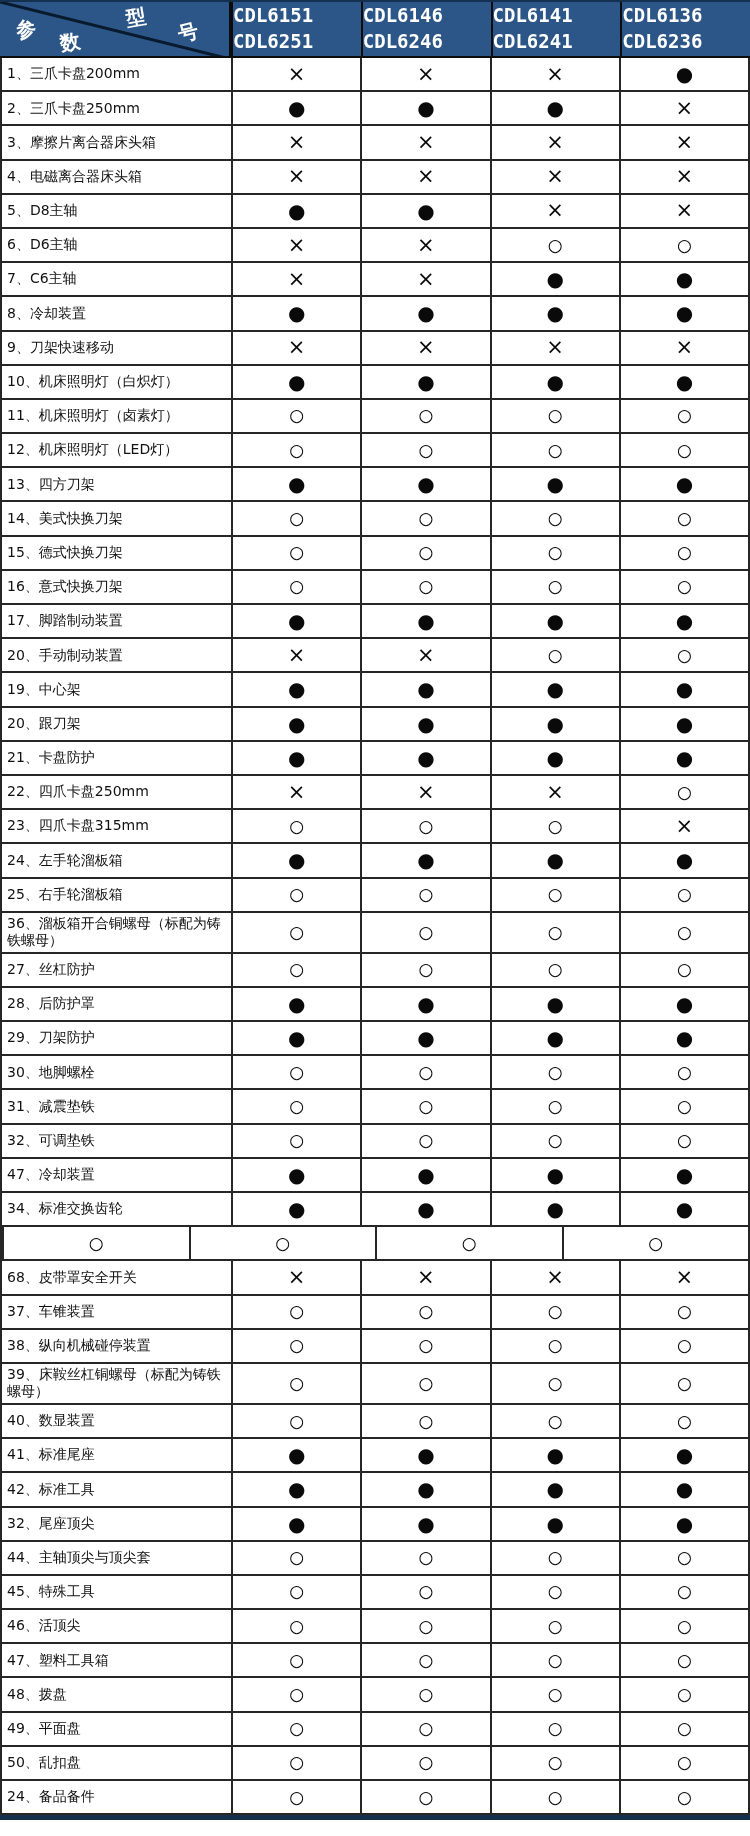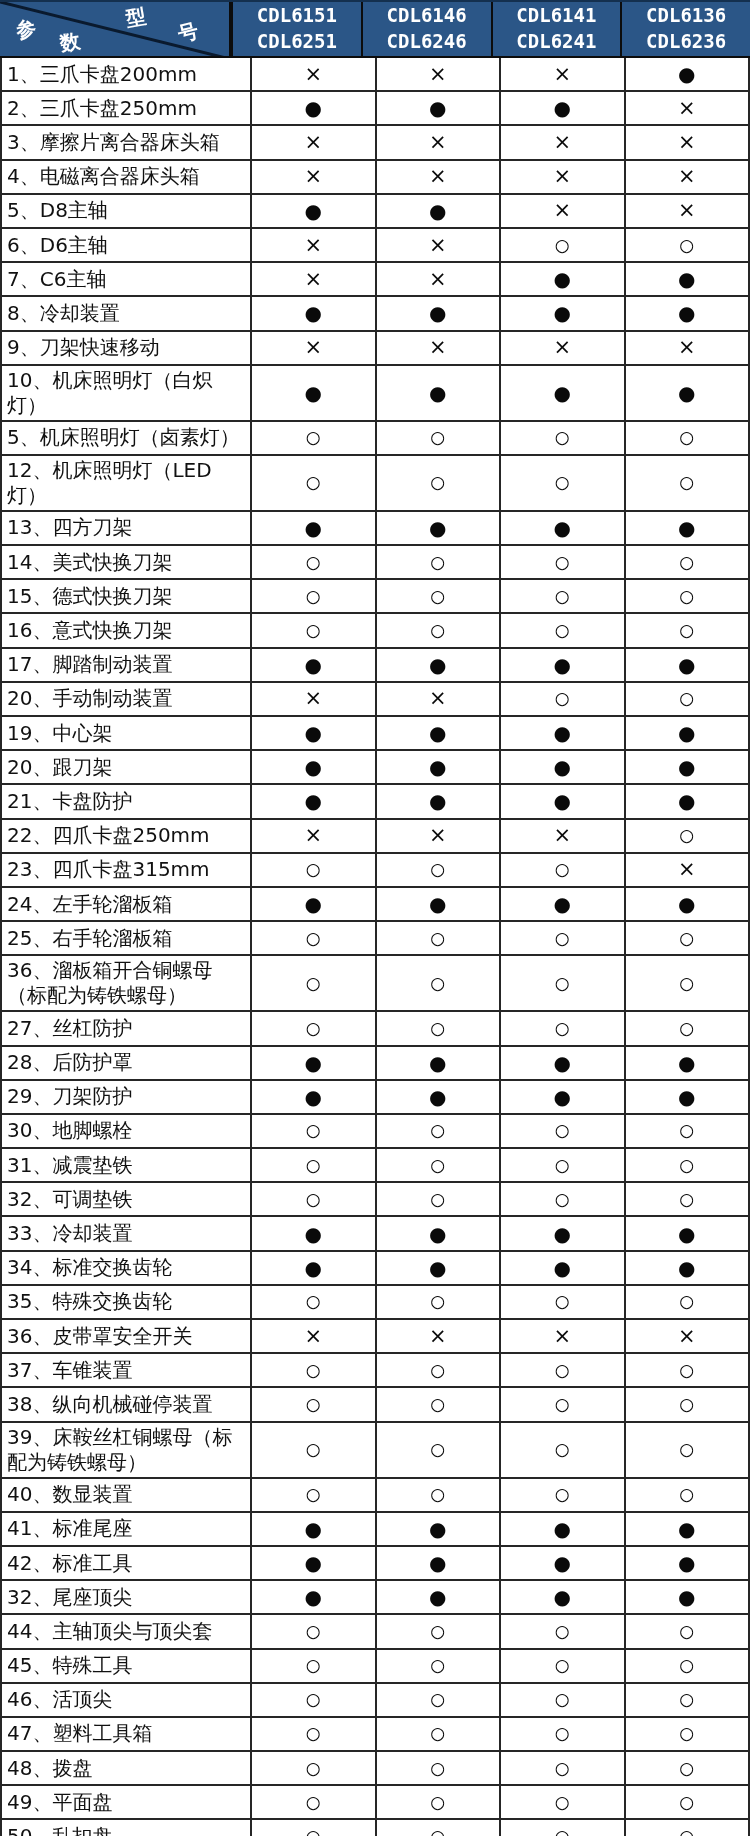--- a/index.html
+++ b/index.html
@@ -48,46 +48,45 @@
   .cc-model1{left:126px;top:5px;transform:rotate(-10deg);}
   .cc-model2{left:178px;top:20px;transform:rotate(-14deg);}
   .cc-param1{left:16px;top:17px;transform:rotate(-13deg);}
   .cc-param2{left:60px;top:30px;transform:rotate(-9deg);}
   .model-cols{display:flex;flex:1;}
   .model-col{
     flex:1;
     display:flex;
     flex-direction:column;
     justify-content:center;
-    align-items:center;
     border-left:2px solid #0c0c0c;
     color:var(--header-text);
     font-family:"DejaVu Sans Mono", monospace;
     font-weight:bold;
     font-size:19px;
     line-height:1.35;
   }
   
   .t-body{
     border-left:2px solid var(--grid-line);
     border-right:2px solid var(--grid-line);
   }
   .t-row{
     display:flex;
     min-height:34.2px;
     border-bottom:2px solid var(--grid-line);
     background:var(--body-bg);
   }
   .label-cell{
-    width:248px;
+    width:229px;
     flex:none;
     display:flex;
     align-items:center;
     padding:2px 2px 2px 5px;
-    font-size:20px;
+    font-size:14px;
     line-height:1.25;
     color:var(--body-text);
   }
   .sym-cell{
     flex:1;
     border-left:2px solid var(--grid-line);
     display:flex;
     align-items:center;
     justify-content:center;
   }
@@ -301,21 +300,21 @@
         </div>
         <div class="sym-cell">
           <span class="sym sym-dot">●</span>
         </div>
         <div class="sym-cell">
           <span class="sym sym-dot">●</span>
         </div>
       </div>
       <div class="t-row">
     <div class="label-cell">
-      <span>5、机床照明灯（卤素灯）</span>
+      <span>11、机床照明灯（卤素灯）</span>
     </div>
   <div class="sym-cell">
           <span class="sym sym-circle">○</span>
         </div>
         <div class="sym-cell">
           <span class="sym sym-circle">○</span>
         </div>
         <div class="sym-cell">
           <span class="sym sym-circle">○</span>
         </div>
@@ -675,21 +674,21 @@
         </div>
         <div class="sym-cell">
           <span class="sym sym-circle">○</span>
         </div>
         <div class="sym-cell">
           <span class="sym sym-circle">○</span>
         </div>
       </div>
       <div class="t-row">
     <div class="label-cell">
-      <span>33、冷却装置</span>
+      <span>47、冷却装置</span>
     </div>
   <div class="sym-cell">
           <span class="sym sym-dot">●</span>
         </div>
         <div class="sym-cell">
           <span class="sym sym-dot">●</span>
         </div>
         <div class="sym-cell">
           <span class="sym sym-dot">●</span>
         </div>
@@ -708,39 +707,36 @@
           <span class="sym sym-dot">●</span>
         </div>
         <div class="sym-cell">
           <span class="sym sym-dot">●</span>
         </div>
         <div class="sym-cell">
           <span class="sym sym-dot">●</span>
         </div>
       </div>
       <div class="t-row">
-    <div class="label-cell">
-      <span>35、特殊交换齿轮</span>
-    </div>
-  <div class="sym-cell">
-          <span class="sym sym-circle">○</span>
-        </div>
-        <div class="sym-cell">
-          <span class="sym sym-circle">○</span>
-        </div>
-        <div class="sym-cell">
-          <span class="sym sym-circle">○</span>
-        </div>
-        <div class="sym-cell">
-          <span class="sym sym-circle">○</span>
-        </div>
-      </div>
-      <div class="t-row">
-    <div class="label-cell">
-      <span>36、皮带罩安全开关</span>
+  <div class="sym-cell">
+          <span class="sym sym-circle">○</span>
+        </div>
+        <div class="sym-cell">
+          <span class="sym sym-circle">○</span>
+        </div>
+        <div class="sym-cell">
+          <span class="sym sym-circle">○</span>
+        </div>
+        <div class="sym-cell">
+          <span class="sym sym-circle">○</span>
+        </div>
+      </div>
+      <div class="t-row">
+    <div class="label-cell">
+      <span>68、皮带罩安全开关</span>
     </div>
   <div class="sym-cell">
           <span class="sym sym-x">×</span>
         </div>
         <div class="sym-cell">
           <span class="sym sym-x">×</span>
         </div>
         <div class="sym-cell">
           <span class="sym sym-x">×</span>
         </div>

